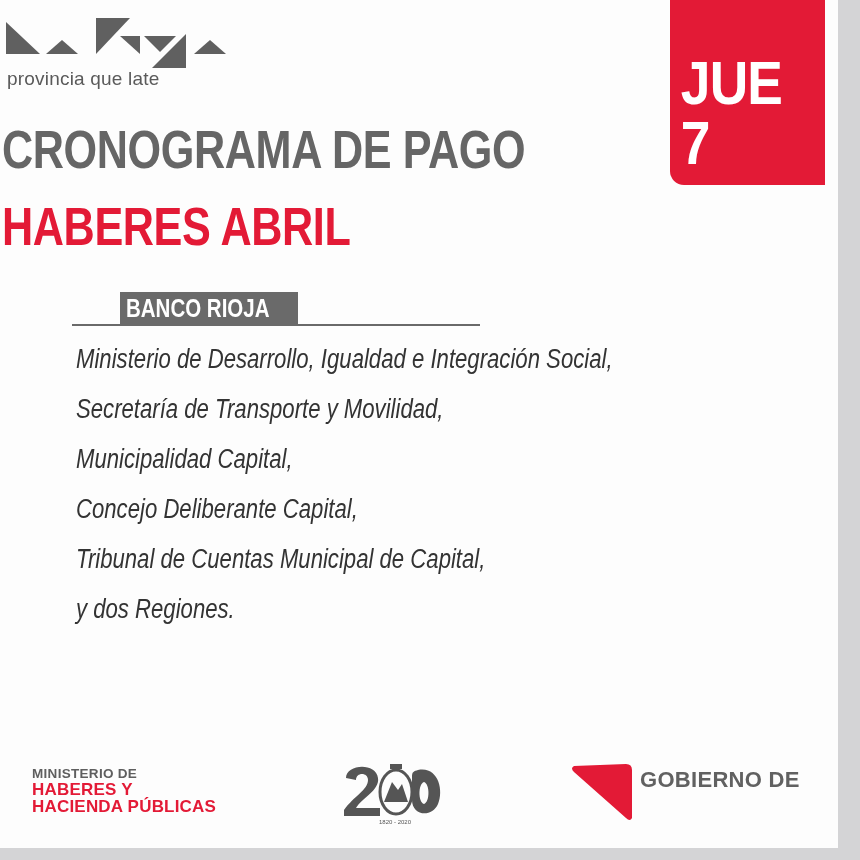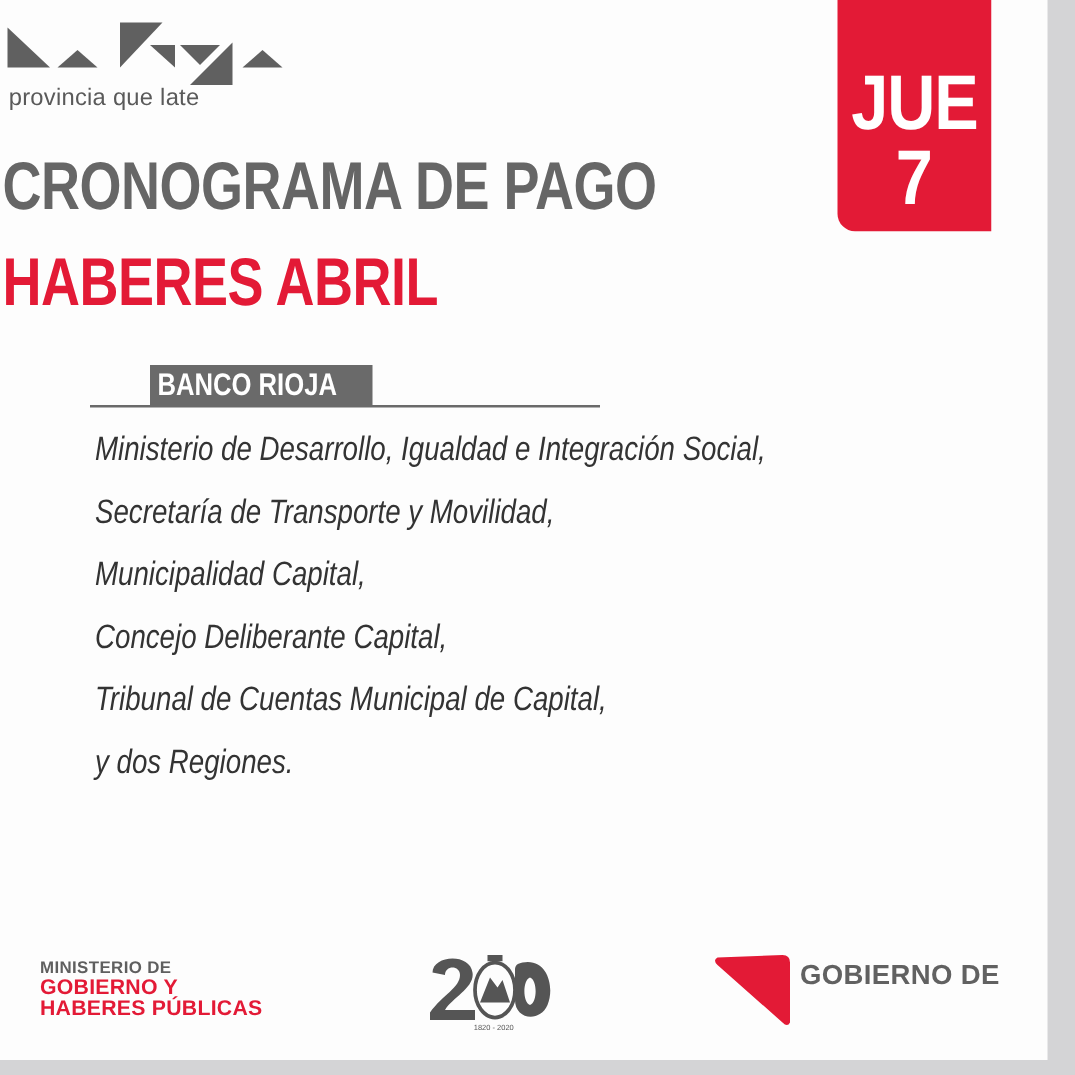--- a/index.html
+++ b/index.html
@@ -1,20 +1,20 @@
 <!DOCTYPE html>
 <html><head>
 <meta charset="utf-8">
 <style>
   html, body { margin:0; padding:0; }
   body { width:860px; height:860px; background:#d4d4d6; position:relative; overflow:hidden; font-family:"Liberation Sans", sans-serif; }
   .card { position:absolute; left:0; top:0; width:838px; height:848px; background:#fdfdfd; }
   .logo-top { position:absolute; left:0; top:10px; width:240px; height:70px; }
   .logo-tag { position:absolute; left:7px; top:58px; font-size:19px; color:#5a5a5a; letter-spacing:0.2px; }
-  .date-box { position:absolute; left:670px; top:0; width:123px; height:185px; background:#e31a36; border-bottom-left-radius:14px; color:#fff; text-align:center; }
+  .date-box { position:absolute; left:670px; top:0; width:135px; height:185px; background:#e31a36; border-bottom-left-radius:14px; color:#fff; text-align:left;padding-left:20px; }
   .date-day { position:absolute; left:0; right:0; top:52px; font-size:62px; font-weight:bold; line-height:1; transform:scaleX(0.86); letter-spacing:-1px; }
   .date-num { position:absolute; left:0; right:0; top:112px; font-size:62px; font-weight:bold; line-height:1; transform:scaleX(0.86); }
   .title1 { position:absolute; left:2px; top:118px; font-size:54px; font-weight:bold; color:#666666; transform:scaleX(0.80); transform-origin:left top; white-space:nowrap; letter-spacing:-0.5px; }
   .title2 { position:absolute; left:2px; top:195px; font-size:54px; font-weight:bold; color:#e31a36; transform:scaleX(0.80); transform-origin:left top; white-space:nowrap; letter-spacing:-0.5px; }
   .bank-wrap { position:absolute; left:72px; top:292px; width:408px; height:32px; border-bottom:2px solid #6a6a6a; }
   .bank-label { position:absolute; left:0; top:0; height:32px; width:178px; background:#6a6a6a; color:#fff; font-size:25px; font-weight:bold; line-height:32px; padding-left:6px; box-sizing:border-box; white-space:nowrap;margin-left:48px; }
   .bank-label span { display:inline-block; transform:scaleX(0.82); transform-origin:left center; }
   .list { position:absolute; left:76px; top:340px;font-style:italic; }
   .list-item { height:50px; font-size:27px; color:#333333; white-space:nowrap; transform:scaleX(0.82); transform-origin:left top; line-height:38px; }
   .footer-left { position:absolute; left:32px; top:766px; }
@@ -61,22 +61,22 @@
     <div class="list-item">Ministerio de Desarrollo, Igualdad e Integración Social,</div>
     <div class="list-item">Secretaría de Transporte y Movilidad,</div>
     <div class="list-item">Municipalidad Capital,</div>
     <div class="list-item">Concejo Deliberante Capital,</div>
     <div class="list-item">Tribunal de Cuentas Municipal de Capital,</div>
     <div class="list-item">y dos Regiones.</div>
   </div>
 
   <div class="footer-left">
     <div class="fl-1">MINISTERIO DE</div>
-    <div class="fl-2">GOBIERNO Y</div>
-    <div class="fl-3">HABERES PÚBLICAS</div>
+    <div class="fl-2">HABERES Y</div>
+    <div class="fl-3">HACIENDA PÚBLICAS</div>
   </div>
 
   <div class="footer-mid">
     <svg width="110" height="70" viewBox="0 0 110 70">
       <g fill="#555555">
         <path d="M6,22 C6,8 36,6 38,22 C40,34 22,42 16,52 L40,52 L40,60 L4,60 L4,54 C14,40 28,34 28,24 C28,16 16,16 16,24 Z"></path>
         <ellipse cx="56" cy="36" rx="16" ry="22" fill="none" stroke="#555555" stroke-width="3"></ellipse>
         <polygon points="44,46 52,26 58,34 62,28 68,46"></polygon>
         <rect x="50" y="8" width="12" height="5"></rect>
         <path d="M78,14 C98,10 104,34 98,48 C92,62 72,60 72,44 L72,20 C72,16 74,15 78,14 Z M84,26 C78,28 78,46 84,48 C90,46 90,28 84,26 Z" fill-rule="evenodd"></path>

